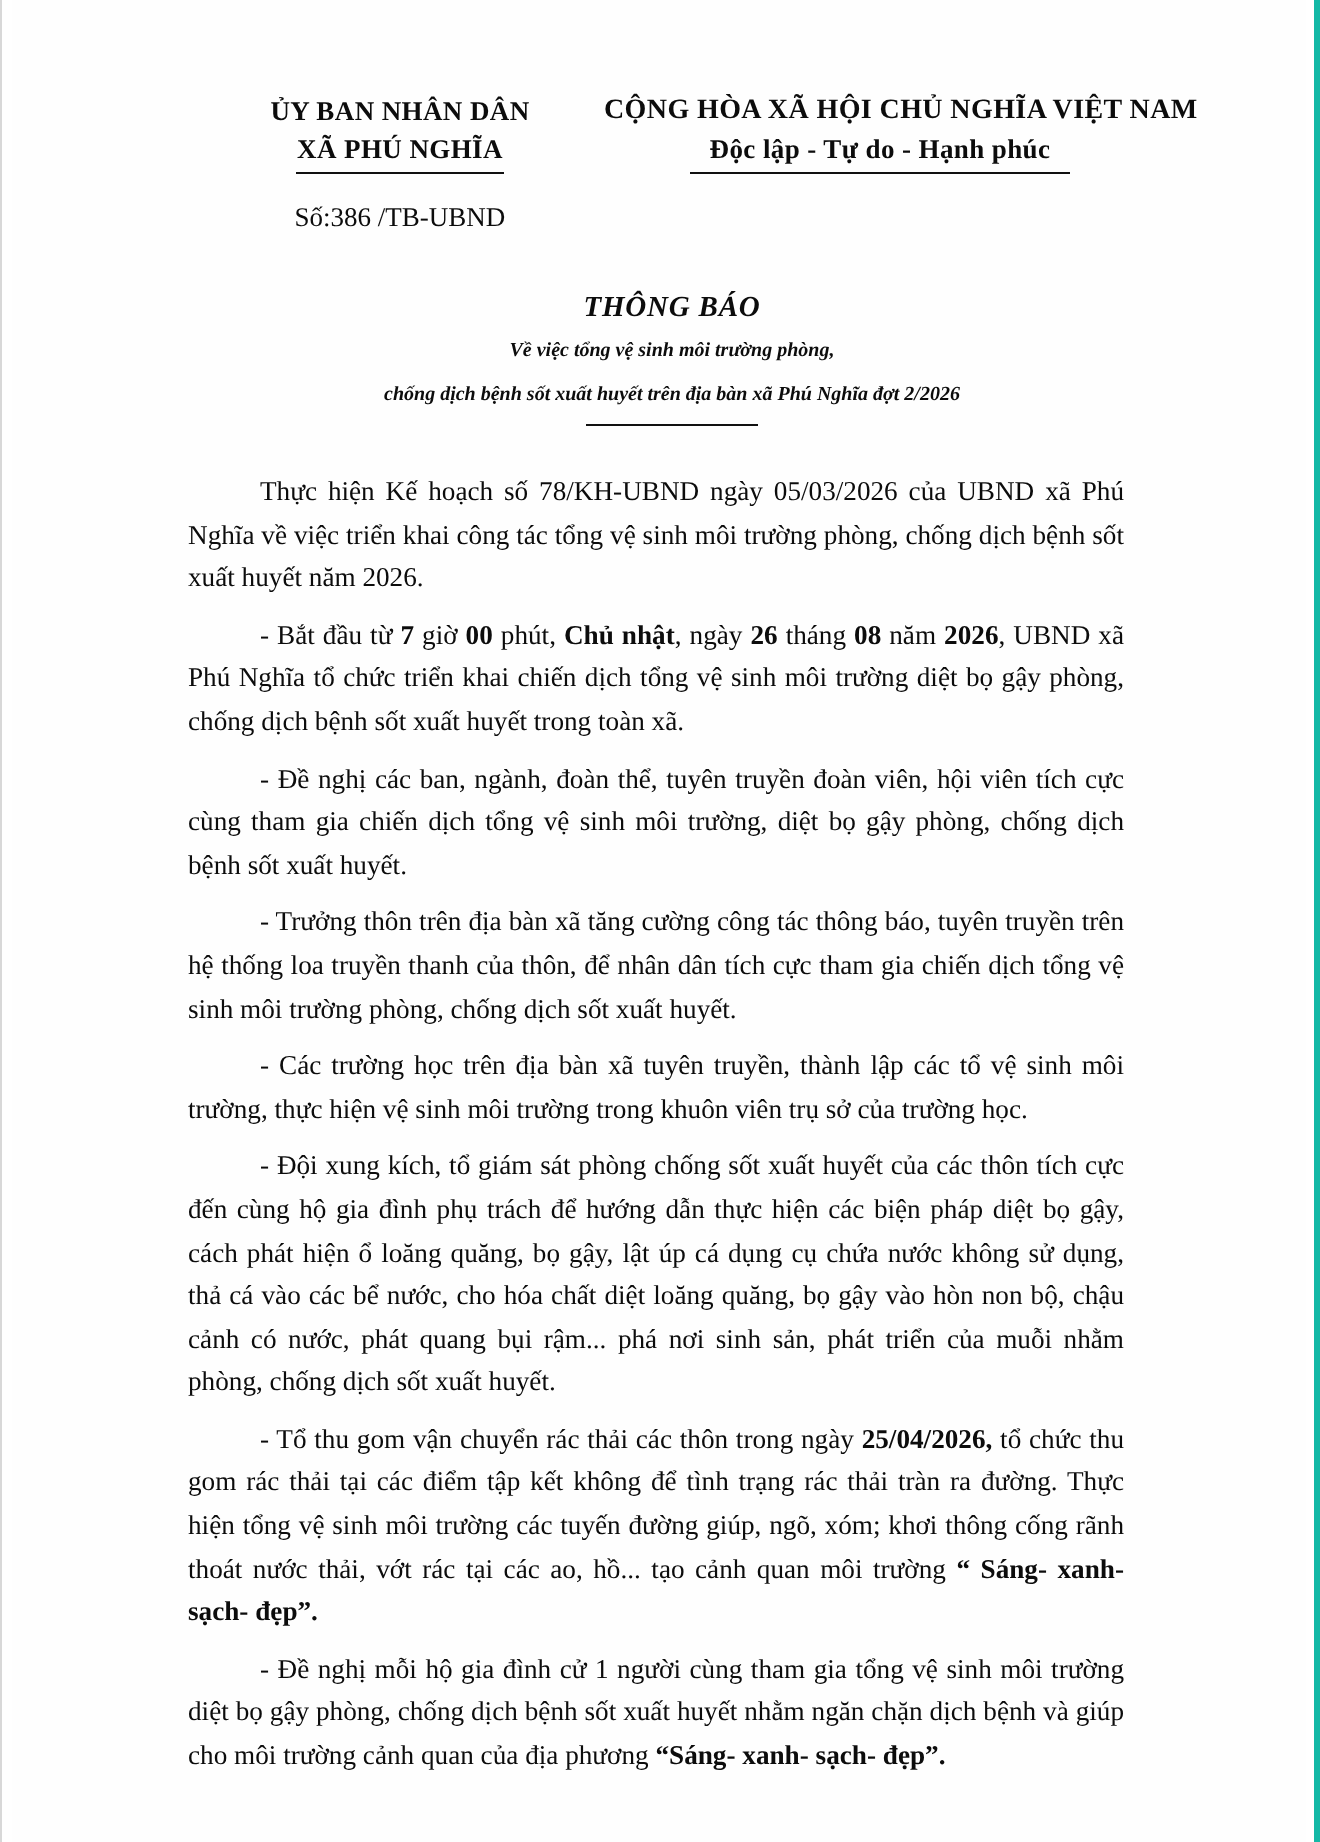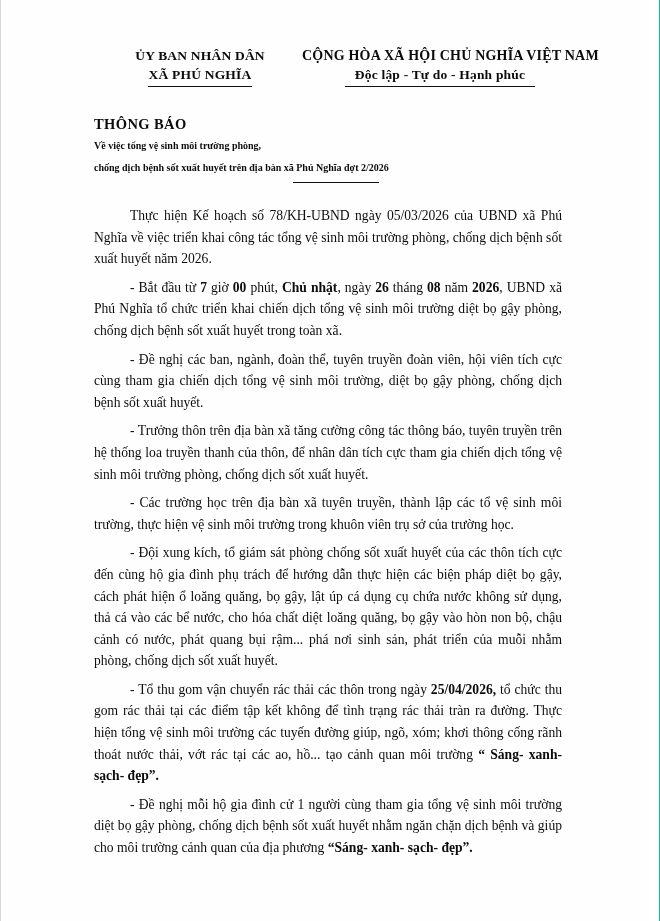--- a/index.html
+++ b/index.html
@@ -11,21 +11,21 @@
     font-family: "Liberation Serif", "DejaVu Serif", serif;
   }
   .page {
     position: relative;
     width: 660px;
     height: 921px;
     background: #ffffff;
     overflow: hidden;
     box-sizing: border-box;
     border-left: 1px solid #d8d8d8;
-    border-right: 1px solid #14b8a6;
+    border-right: 3px solid #14b8a6;
   }
   .sheet {
     position: absolute;
     left: 5px;
     top: 0;
     width: 647px;
     height: 921px;
     background: #fefefe;
   }
   .content {
@@ -76,21 +76,22 @@
   .datestamp {
     margin-top: 14px;
     font-style: italic;
     font-size: 13.5px;
     white-space: nowrap;
   }
 
   
   .titleblock {
     margin-top: 26px;
-    text-align: left;
+    text-align: center;
+    font-style: italic;
   }
   .doc-type {
     font-weight: bold;
     font-size: 14.5px;
     letter-spacing: 0.4px;
     line-height: 22px;
   }
   .doc-sub {
     font-weight: bold;
     font-size: 10px;
@@ -125,20 +126,21 @@
 <div class="page">
   <div class="sheet">
     <div class="content">
 
       <div class="hdr">
 
         <div class="hdr-left">
           <div class="org-line">ỦY BAN NHÂN DÂN</div>
           <div class="org-line">XÃ PHÚ NGHĨA</div>
           <div class="rule rule-left"></div>
+          <div class="subnum">Số:386  /TB-UBND</div>
         </div>
 
         <div class="hdr-right">
           <div class="org-line big">CỘNG HÒA XÃ HỘI CHỦ NGHĨA VIỆT NAM</div>
           <div class="org-line">Độc lập - Tự do - Hạnh phúc</div>
           <div class="rule rule-right"></div>
         </div>
 
       </div>
 

